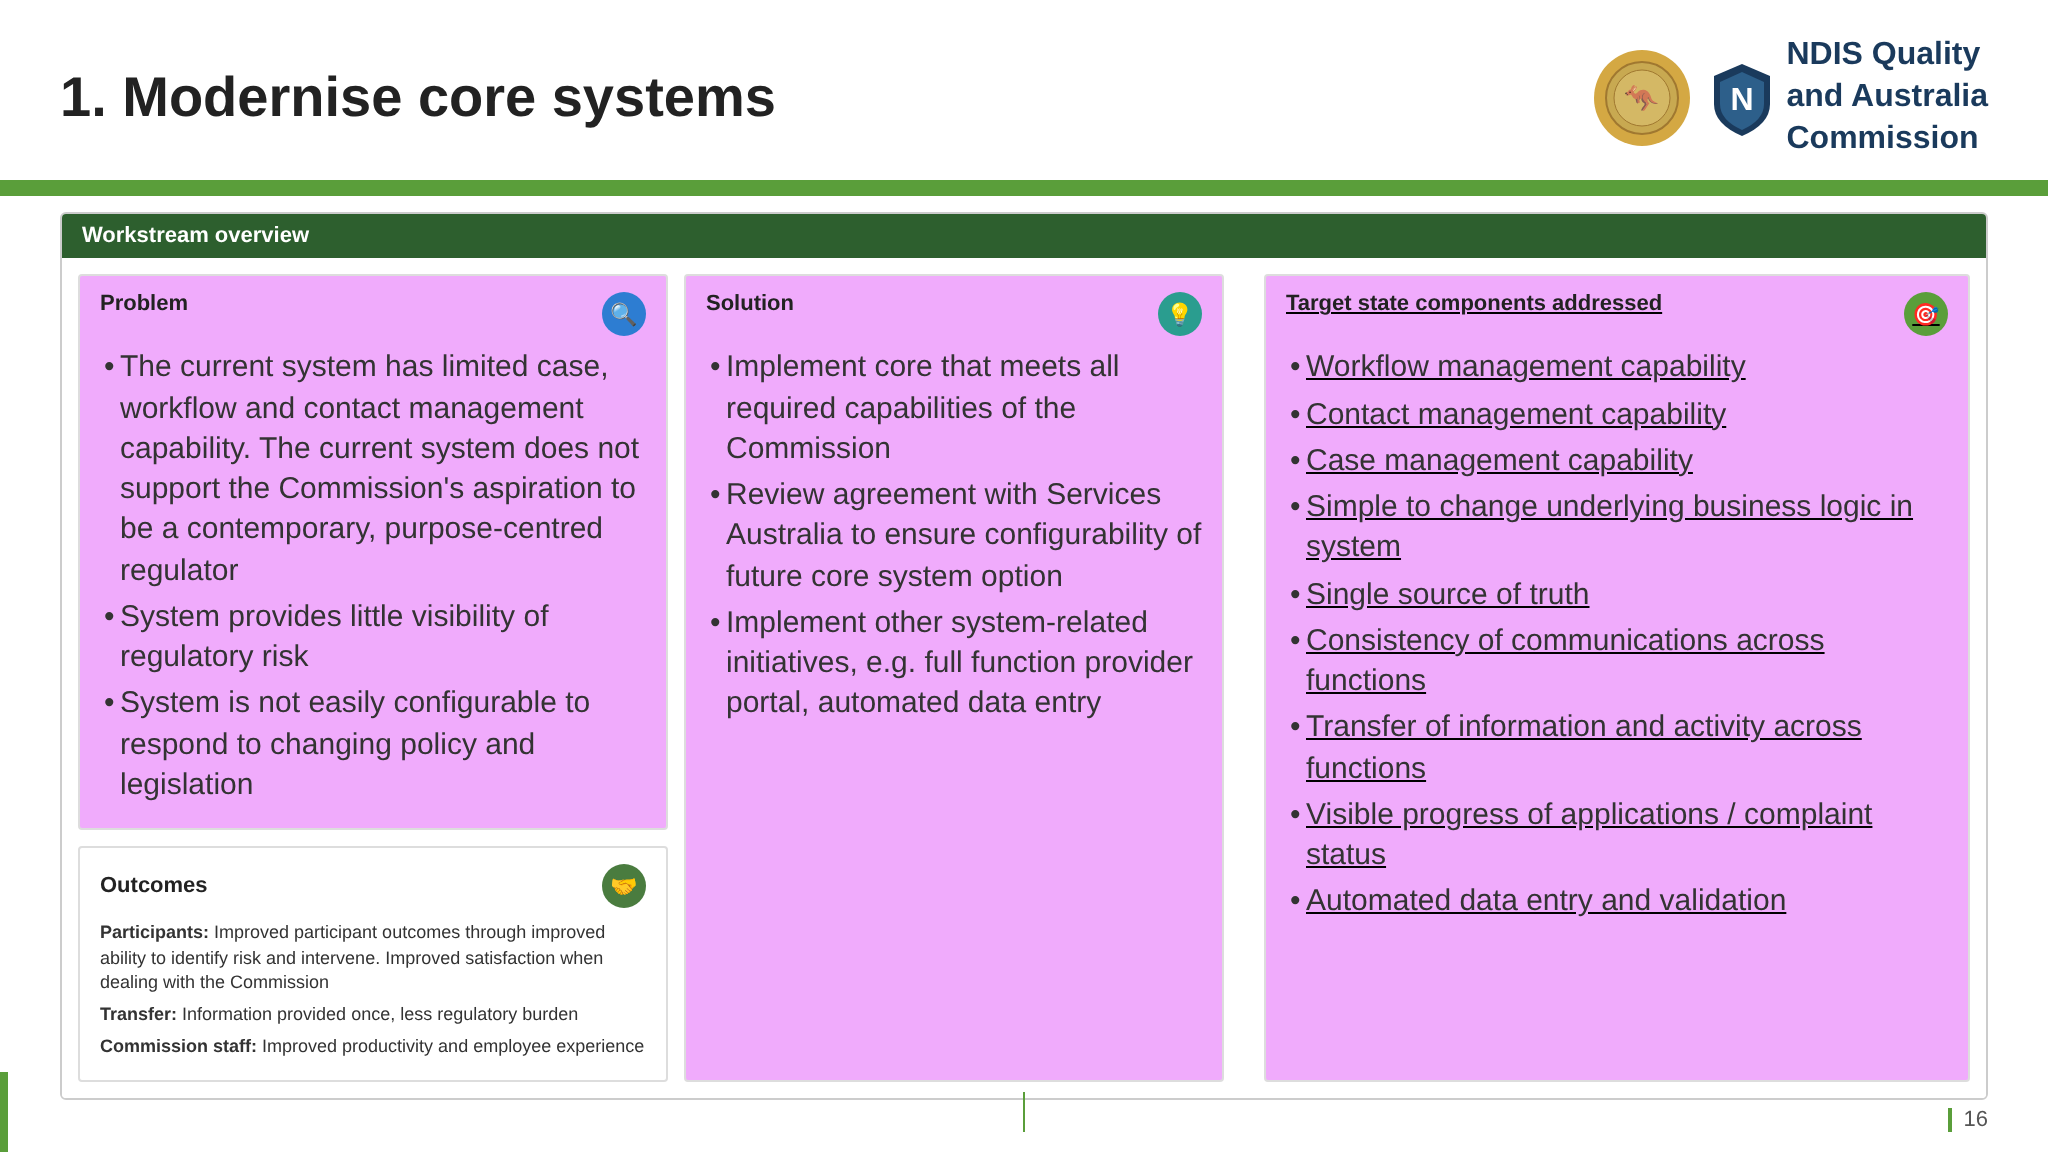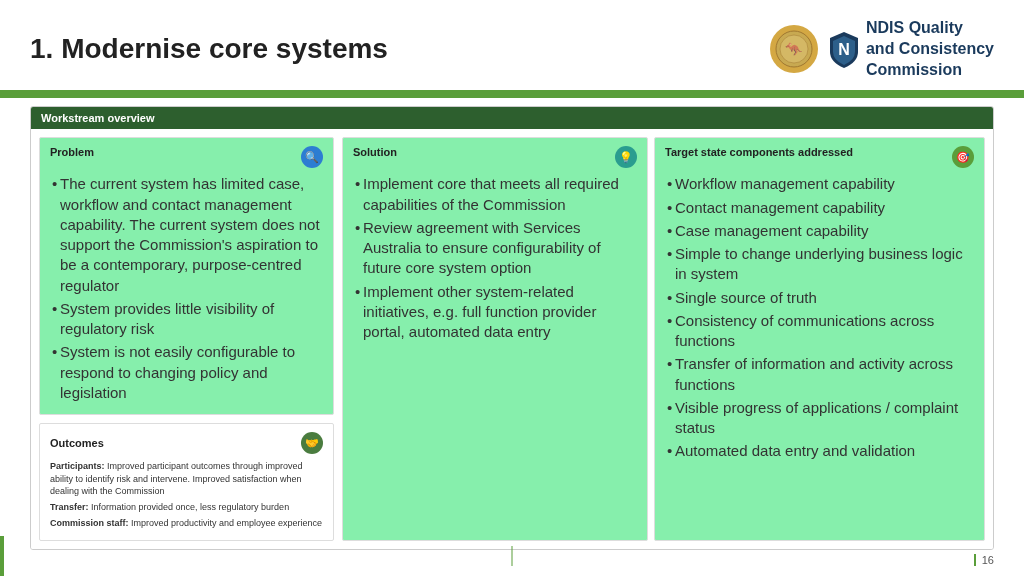--- a/index.html
+++ b/index.html
@@ -91,37 +91,38 @@
     .left-section {
       display: flex;
       flex-direction: column;
       width: 295px;
       gap: 8px;
       flex-shrink: 0;
     }
 
     
     .middle-section {
-      width: 306px;
+      width: 270px;
       flex-shrink: 0;
       margin-left: 8px;
     }
 
     
     .right-section {
       flex: 1;
-      margin-left: 6px;
+      margin-left: 20px;
+      text-decoration: underline;
     }
 
     .panel {
       border: 1px solid #ddd;
       border-radius: 2px;
       padding: 8px 10px;
       position: relative;
-      background: #86efac;
+      background: #f0abfc;
     }
 
     .panel-header {
       display: flex;
       justify-content: space-between;
       align-items: flex-start;
       margin-bottom: 6px;
     }
 
     .panel-title {
@@ -269,21 +270,21 @@
       </div>
 
       <div class="logo-ndis">
         <svg width="32" height="38" viewBox="0 0 32 38">
           <path d="M16 2 L30 8 L30 22 Q30 32 16 38 Q2 32 2 22 L2 8 Z" fill="#1a3a5c"></path>
           <path d="M16 6 L27 11 L27 22 Q27 30 16 35 Q5 30 5 22 L5 11 Z" fill="#2d5f8a"></path>
           <text x="16" y="25" text-anchor="middle" font-size="16" fill="white" font-weight="bold">N</text>
         </svg>
         <div class="ndis-text">
           <span>NDIS Quality</span><br>
-          <span>and Consistency</span><br>
+          <span>and Australia</span><br>
           <span>Commission</span>
         </div>
       </div>
     </div>
   </div>
 
   <div class="green-banner"></div>
 
   <div class="main-content">
     <div class="workstream-box">

